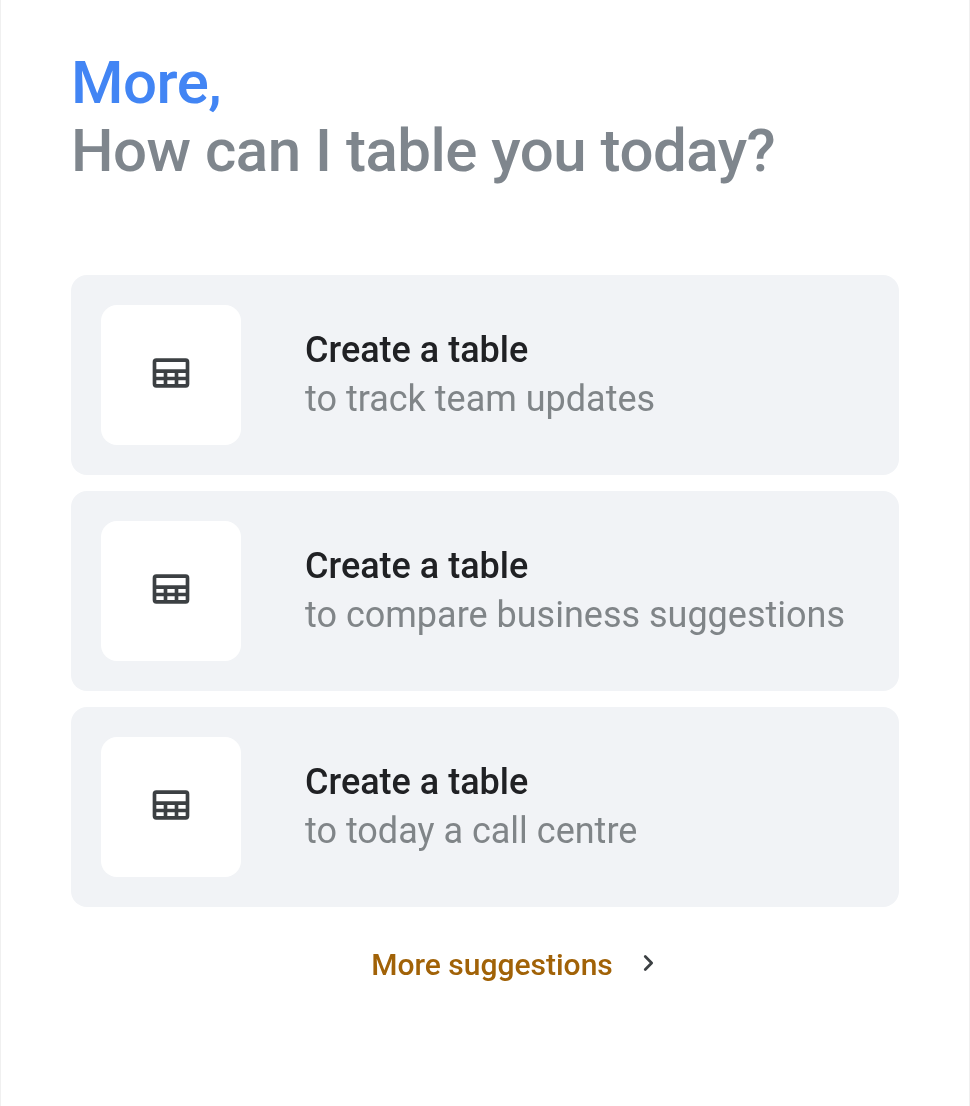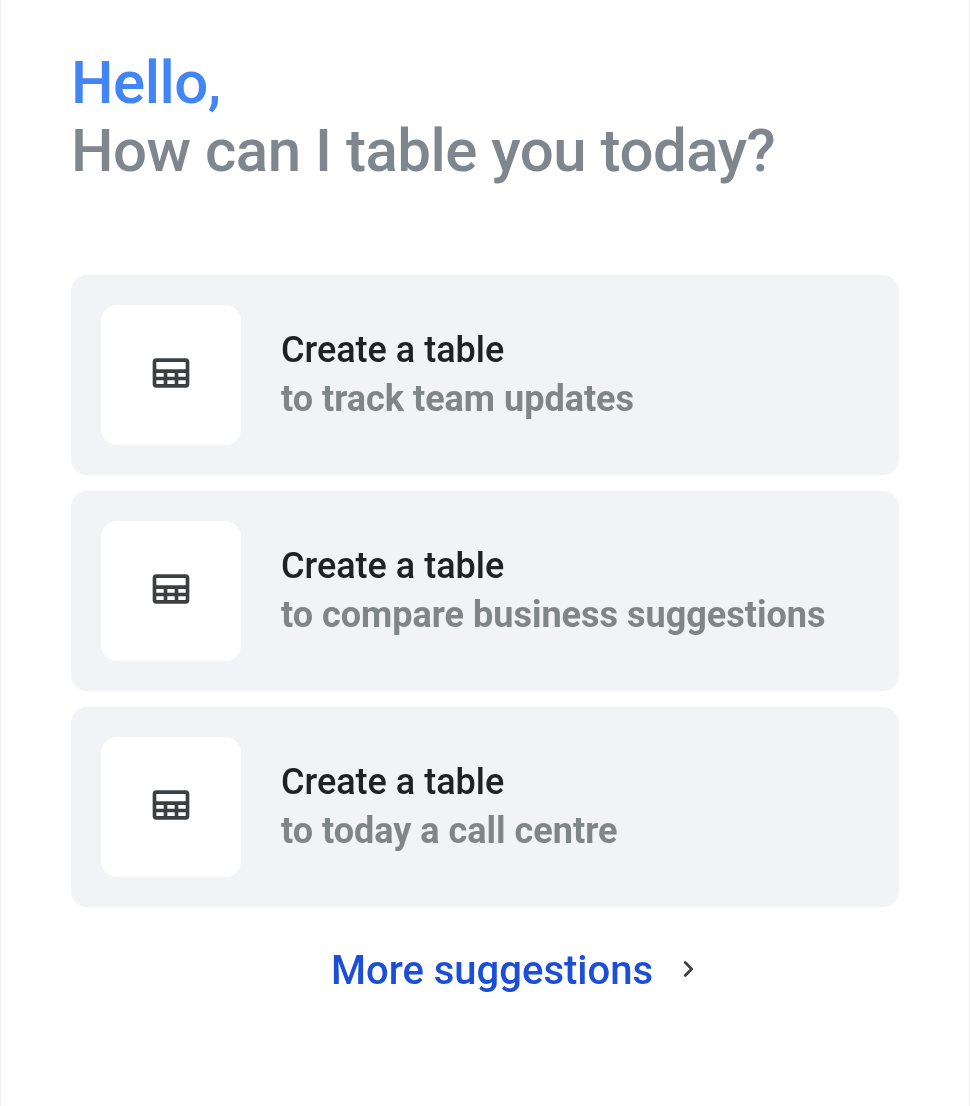--- a/index.html
+++ b/index.html
@@ -37,21 +37,21 @@
       display: flex;
       flex-direction: column;
       gap: 16px;
     }
     .suggestion-card {
       background: #f1f3f6;
       border-radius: 16px;
       padding: 30px 40px 30px 30px;
       display: flex;
       align-items: center;
-      gap: 40px;
+      gap: 64px;
       cursor: pointer;
     }
     .icon-box {
       background: #ffffff;
       border-radius: 16px;
       width: 140px;
       height: 140px;
       display: flex;
       align-items: center;
       justify-content: center;
@@ -67,48 +67,48 @@
       gap: 4px;
     }
     .suggestion-title {
       font-size: 36px;
       font-weight: 500;
       color: #202124;
       line-height: 1.25;
     }
     .suggestion-desc {
       font-size: 36px;
-      font-weight: 700;
+      font-weight: 400;
       color: #808588;
       line-height: 1.25;
     }
     .more-suggestions {
       display: flex;
       align-items: center;
       justify-content: center;
       gap: 24px;
       margin-top: 40px;
       cursor: pointer;
       padding-left: 60px;
     }
     .more-suggestions-label {
-      font-size: 40px;
+      font-size: 30px;
       font-weight: 500;
-      color: #1d4ed8;
+      color: #a16207;
     }
     .more-suggestions svg {
       width: 22px;
       height: 22px;
     }
   </style>
 </head>
 <body>
 
 <div class="greeting">
-  <div class="greeting-hello">Hello,</div>
+  <div class="greeting-hello">More,</div>
   <div class="greeting-subtitle">How can I table you today?</div>
 </div>
 
 <div class="suggestions">
 
   <div class="suggestion-card">
     <div class="icon-box">
       <span>
         <svg viewBox="0 0 24 24" fill="none" stroke="#3c4043" stroke-width="2">
           <rect x="3" y="5" width="18" height="14" rx="1"></rect>

